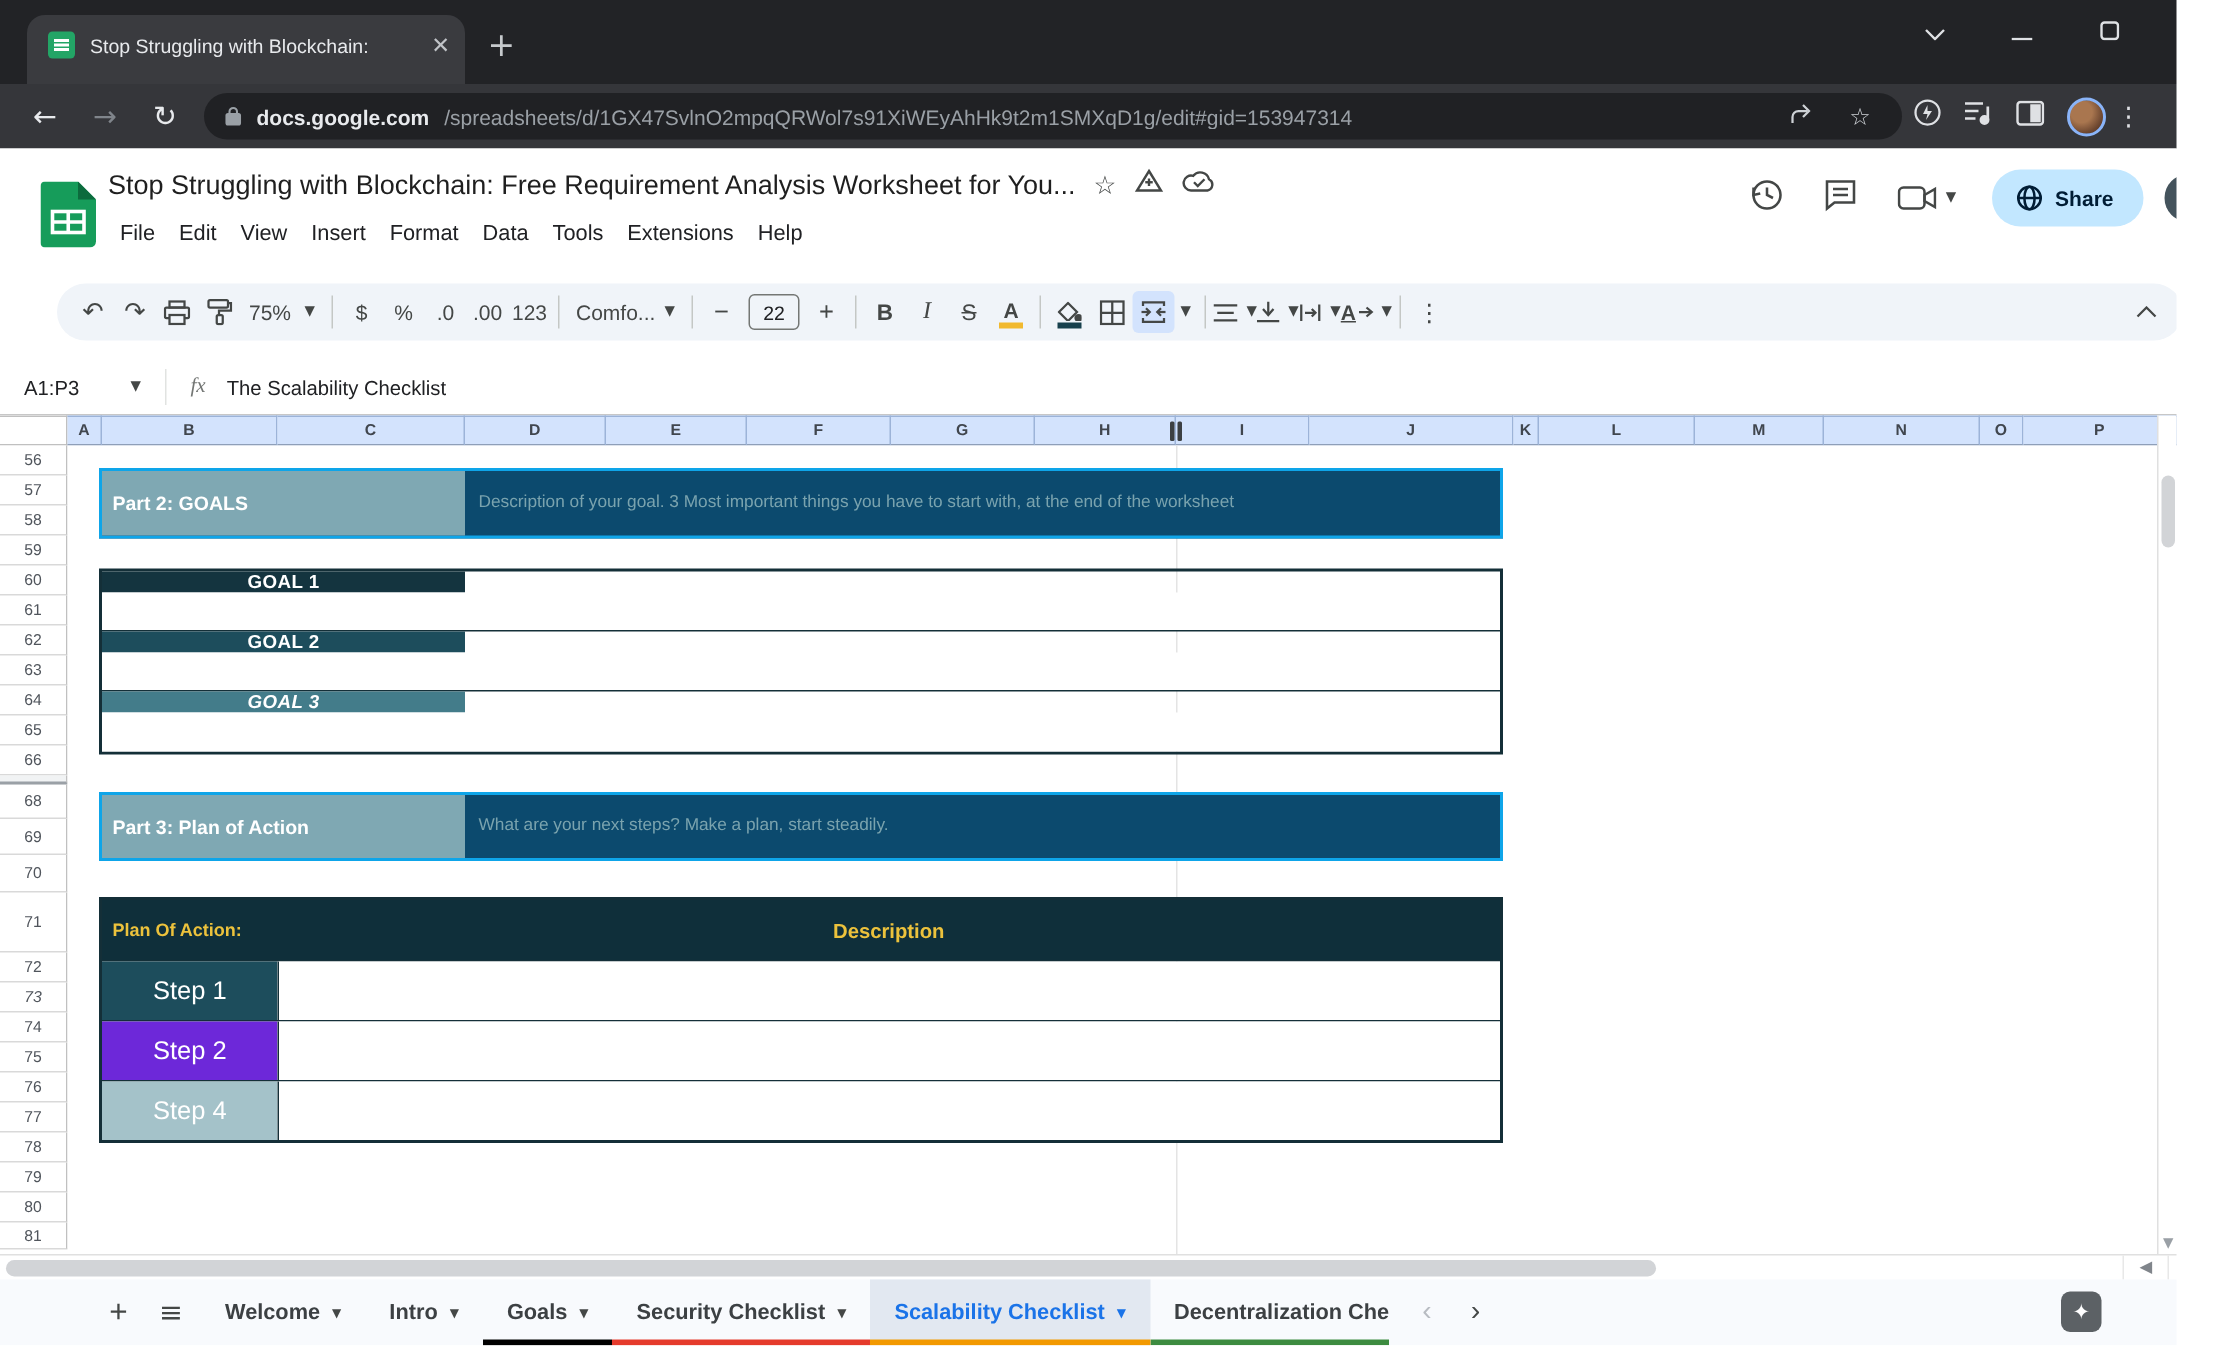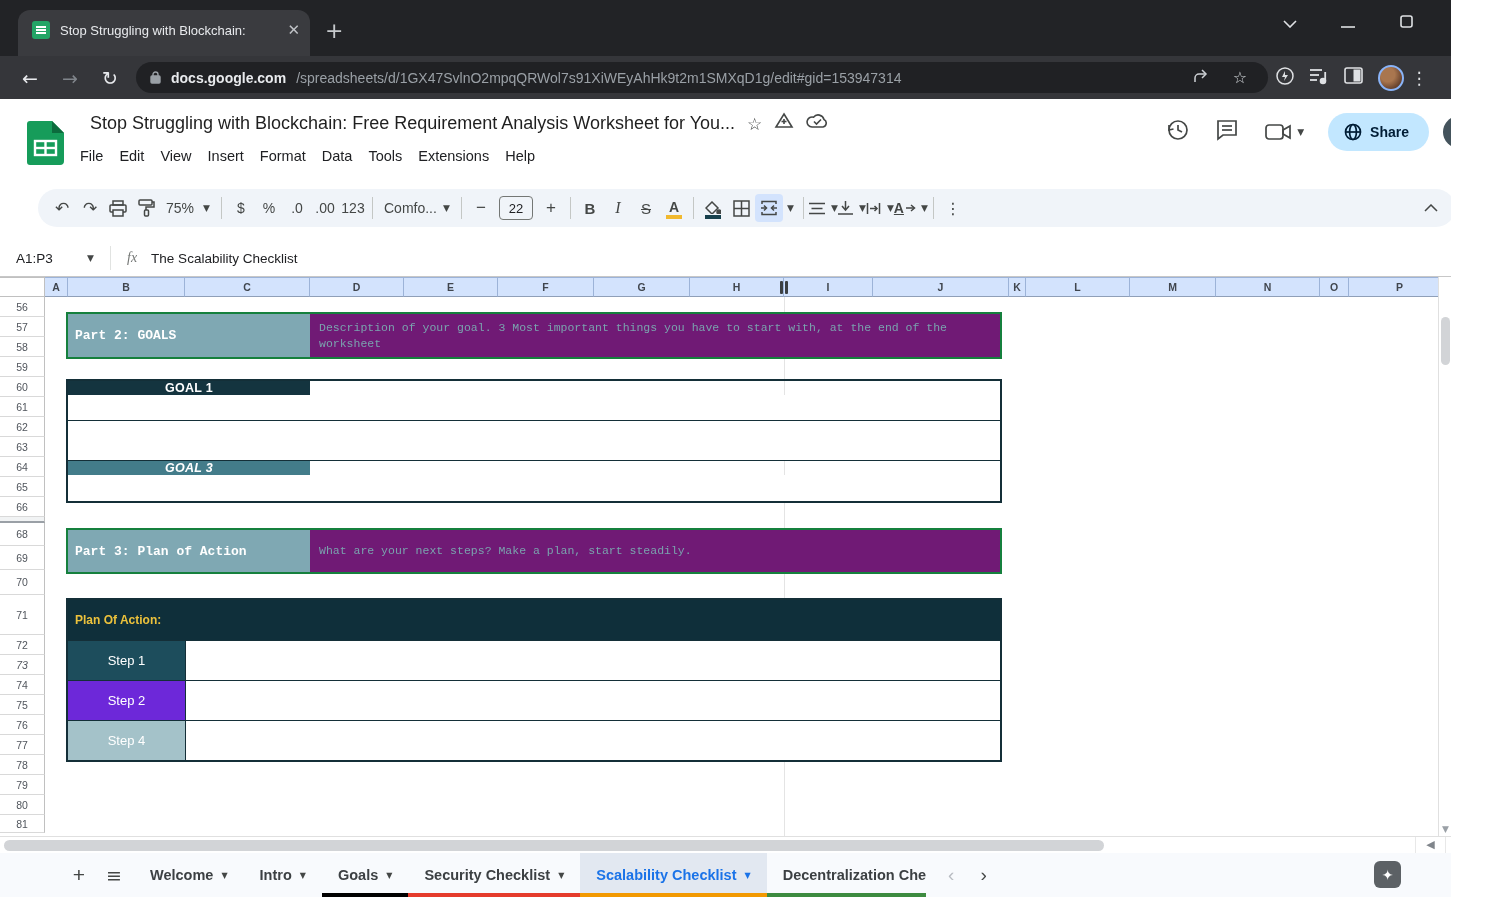--- a/index.html
+++ b/index.html
@@ -37,21 +37,21 @@
   #omnibox .path { color:#9aa0a6; font-size:14px; white-space:nowrap; overflow:hidden; flex:1; }
   .omni-ic { color:#cdd1d5; font-size:16px; flex:none; width:28px; text-align:center; }
   .ext-ic { width:34px; text-align:center; color:#dfe1e4; }
   #browser-avatar { width:26px; height:26px; border-radius:50%; flex:none; margin-left:8px;
     background:radial-gradient(circle at 35% 35%, #a9764f 0 35%, #6c4630 70%, #3c2a1d); border:2px solid #8ab4f8; }
   #browser-kebab { color:#dfe1e4; font-size:17px; width:30px; text-align:center; }
 
   
   #sheets-header { position:absolute; left:0; top:99px; width:1493px; height:86px; background:#fff; }
   #sheets-logo { position:absolute; left:27px; top:22px; width:37px; height:44px; }
-  #doc-title-row { position:absolute; left:90px; top:13px; display:flex; align-items:center; gap:12px; }
+  #doc-title-row { position:absolute; left:72px; top:13px; display:flex; align-items:center; gap:12px; }
   #doc-title { font-size:18px; color:#1f1f1f; max-width:810px; white-space:nowrap; overflow:hidden; }
   .hdr-mini { color:#444746; font-size:17px; }
   #menubar { position:absolute; left:72px; top:45px; display:flex; }
   #menubar .menu { padding:4px 8px; font-size:14.5px; color:#202124; border-radius:4px; }
   #hdr-right { position:absolute; right:18px; top:14px; display:flex; align-items:center; gap:14px; }
   #hdr-right svg { stroke:#444746; fill:none; stroke-width:1.7; }
   #share-btn { height:38px; background:#c2e7ff; border-radius:19px; display:flex; align-items:center;
     gap:8px; padding:0 20px 0 16px; color:#001d35; font-size:14px; font-weight:600; }
   #share-btn svg { stroke:#001d35; }
   #account-avatar { width:32px; height:32px; border-radius:50%; background:#44535c; color:#fff;
@@ -99,38 +99,38 @@
 
   #row-headers { position:absolute; left:0; top:297px; width:45px; height:539px; background:#fff; }
   .row-h { border-right:1px solid #c0c0c0; border-bottom:1px solid #d9d9d9; display:flex; align-items:center;
     justify-content:center; font-size:10.5px; color:#50555c; }
   .row-h.hiddenrow { background:#f1f3f4; border-bottom:2px solid #9aa0a6; }
 
   #grid { position:absolute; left:45px; top:297px; width:1435px; height:539px; background:#fff; overflow:hidden; }
   #frozen-line { position:absolute; left:739px; top:0; width:1px; height:539px; background:#e4e4e4; }
 
   
-  .part-box { position:absolute; display:flex; border:2px solid #15803d; background:#701a75;font-family:Liberation Mono, monospace; }
+  .part-box { position:absolute; display:flex; border:2px solid #0ea5e9; background:#0c4a6e; }
   .part-label { width:242px; background:#7fa8b3; color:#fff; font-weight:700; font-size:13px;
     display:flex; align-items:center; padding-left:7px; flex:none; }
   .part-desc { flex:1; color:#7aa3ae; font-size:11.5px; line-height:1.35; padding:3px 9px; display:flex; align-items:center; }
 
   #goal-table { position:absolute; left:21px; top:82px; width:936px; border:2px solid #142f38; }
   .goal-row { display:flex; height:40px; border-bottom:1px solid #142f38;flex-direction:column; }
   .goal-row:last-child { border-bottom:none; }
   .goal-label { width:242px; color:#fff; font-weight:700; font-size:12.5px; letter-spacing:.3px;
     display:flex; align-items:center; justify-content:center; flex:none; }
   .goal-cell { flex:1; background:#fff; }
 
   #plan-table { position:absolute; left:21px; top:301px; width:936px; border:2px solid #142f38; }
   #plan-header { display:flex; height:40px; background:#0f2f3a; color:#ecc23c; align-items:center; }
   #plan-header .ph-left { width:117px; padding-left:7px; font-weight:700; font-size:12px; flex:none; }
   #plan-header .ph-right { flex:1; text-align:center; font-weight:700; font-size:13.5px; }
   .step-row { display:flex; height:40px; border-top:1px solid #142f38; }
-  .step-label { width:117px; color:#fff; font-size:13px; display:flex; align-items:center; justify-content:center; flex:none; }
+  .step-label { width:117px; color:#fff; font-size:17px; display:flex; align-items:center; justify-content:center; flex:none; }
   .step-cell { flex:1; background:#fff; border-left:1px solid #142f38; }
 
   
   #vscroll { position:absolute; right:0; top:277px; width:13px; height:559px; background:#fff; border-left:1px solid #e0e0e0; }
   #vscroll-thumb { position:absolute; left:2px; top:40px; width:9px; height:48px; background:#d2d4d7; border-radius:5px; }
   #vscroll-down { position:absolute; left:0; bottom:2px; width:13px; text-align:center; color:#9aa0a6; font-size:9px; }
   #hscroll { position:absolute; left:0; top:836px; width:1493px; height:17px; background:#fff; border-top:1px solid #e0e0e0; }
   #hscroll-thumb { position:absolute; left:4px; top:3px; width:1100px; height:11px; background:#d2d4d7; border-radius:6px; }
   #hscroll-btns { position:absolute; right:18px; top:0; display:flex; height:16px; }
   #hscroll-btns span { width:30px; text-align:center; color:#80858b; font-size:11px; line-height:16px; border-left:1px solid #e8e8e8; }
@@ -465,36 +465,38 @@
       <div class="part-label">Part 2: GOALS</div>
       <div class="part-desc">Description of your goal. 3 Most important things you have to start with, at the end of the worksheet</div>
     </div>
 
     <div id="goal-table">
         <div class="goal-row">
           <div class="goal-label" style="background: rgb(20, 52, 63);">GOAL 1</div>
           <div class="goal-cell"></div>
         </div>
         <div class="goal-row">
+          <div class="goal-label" style="background: rgb(29, 77, 92);">GOAL 2</div>
           <div class="goal-cell"></div>
         </div>
         <div class="goal-row">
           <div class="goal-label" style="background: rgb(67, 124, 138); font-style: italic;">GOAL 3</div>
           <div class="goal-cell"></div>
         </div>
       </div>
 
     <div class="part-box" style="left:21px; top:231px; width:936px; height:46px;">
       <div class="part-label">Part 3: Plan of Action</div>
       <div class="part-desc">What are your next steps? Make a plan, start steadily.</div>
     </div>
 
     <div id="plan-table">
       <div id="plan-header" style="background: rgb(15, 47, 58); color: rgb(236, 194, 60);">
         <span class="ph-left">Plan Of Action:</span>
+        <span class="ph-right">Description</span>
       </div>
       <div id="step-rows">
           <div class="step-row">
             <div class="step-label" style="background: rgb(29, 77, 92);">Step 1</div>
             <div class="step-cell"></div>
           </div>
           <div class="step-row">
             <div class="step-label" style="background: #6d28d9;">Step 2</div>
             <div class="step-cell"></div>
           </div>

